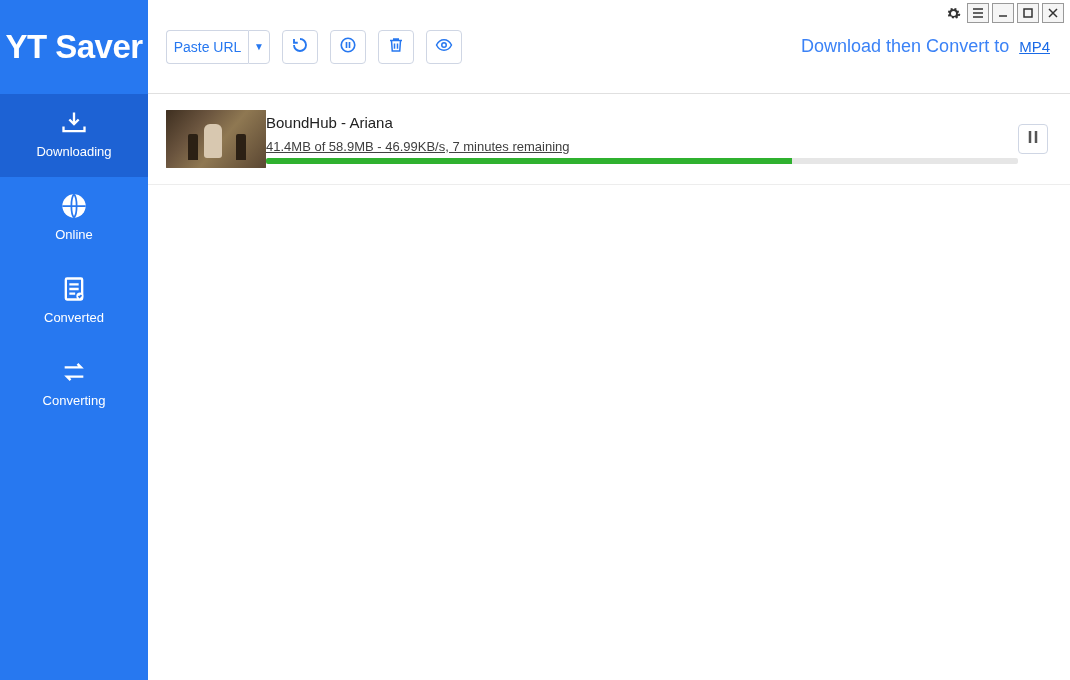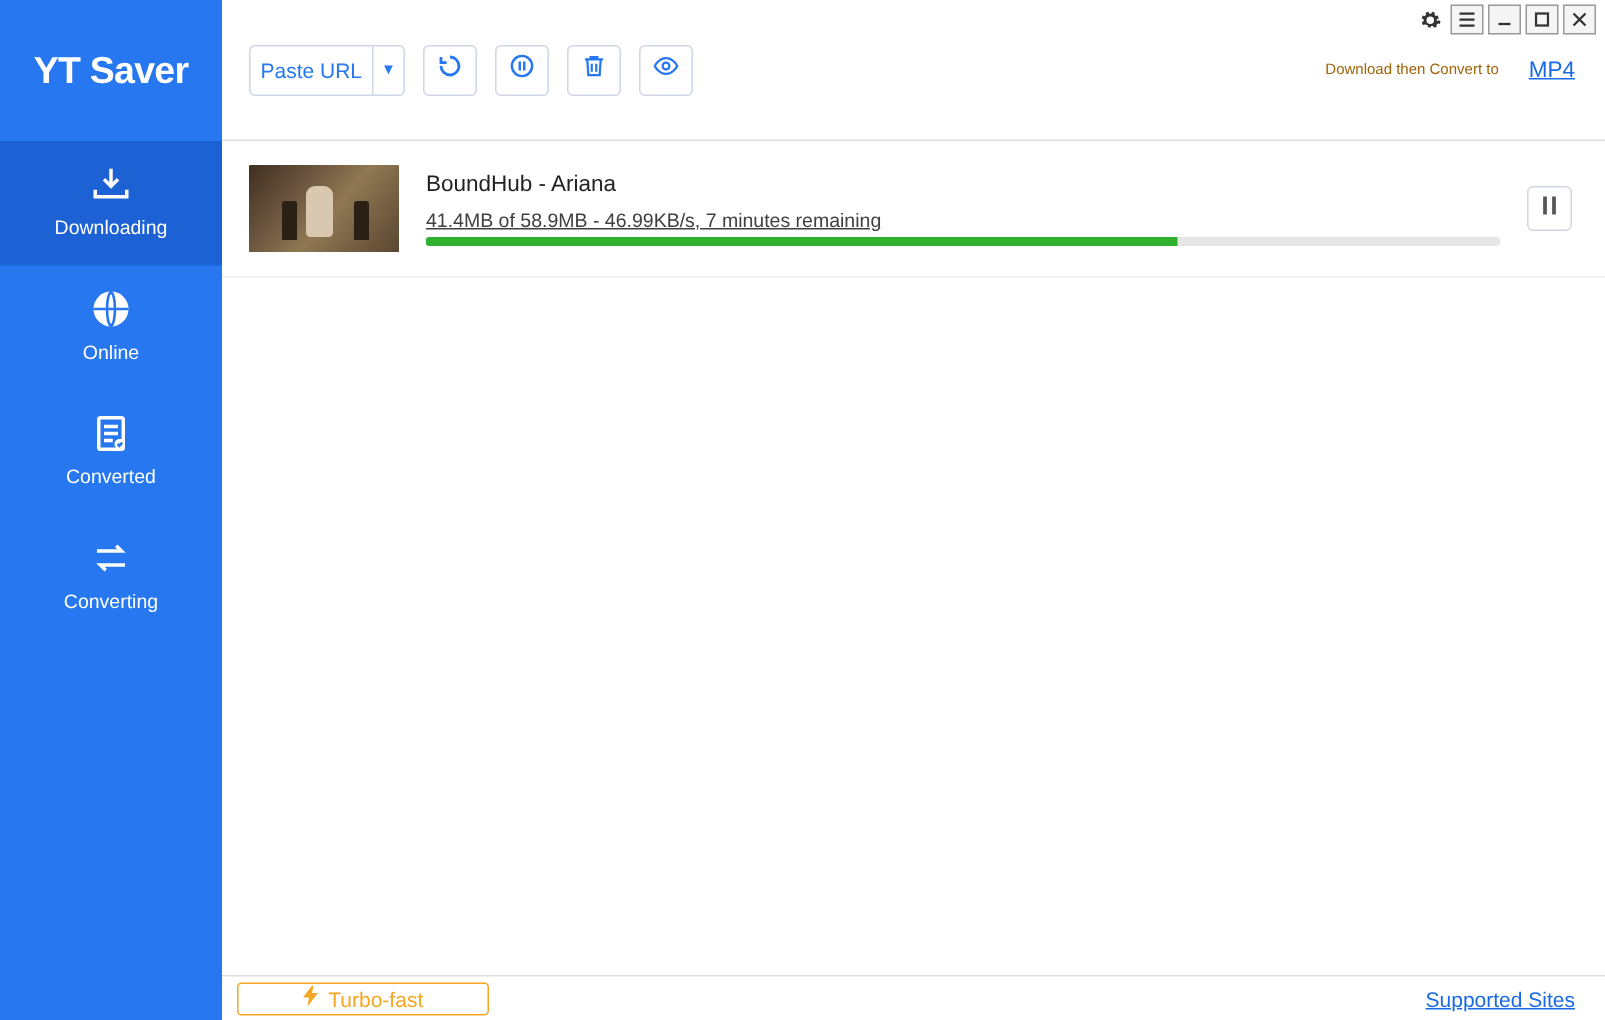--- a/index.html
+++ b/index.html
@@ -2,21 +2,21 @@
 <html><head>
 <meta charset="utf-8">
 <style>
 * { margin: 0; padding: 0; box-sizing: border-box; font-family: "Segoe UI", Arial, sans-serif; }
 html, body { width: 1070px; height: 680px; overflow: hidden; background: #fff; }
 
 .app { display: flex; width: 100%; height: 100%; }
 
 
 .sidebar { width: 148px; background: #2778f0; display: flex; flex-direction: column; color: #fff; }
-.brand { height: 94px; display: flex; align-items: center; justify-content: center; font-size: 25px; font-weight: 700; letter-spacing: -0.5px; }
+.brand { height: 94px; display: flex; align-items: center; justify-content: center; font-size: 33px; font-weight: 700; letter-spacing: -0.5px; }
 .nav { display: flex; flex-direction: column; }
 .nav-item { display: flex; flex-direction: column; align-items: center; justify-content: center; gap: 6px; padding: 14px 0 18px; cursor: pointer; }
 .nav-item.active { background: #1d62d4; }
 .nav-item .nav-icon { width: 30px; height: 30px; display: flex; align-items: center; justify-content: center; }
 .nav-item .nav-label { font-size: 13px; }
 
 
 .main { flex: 1; display: flex; flex-direction: column; position: relative; }
 
 
@@ -25,26 +25,26 @@
 .win-btn.plain { border: none; background: transparent; }
 .win-btn svg { display: block; }
 
 
 .toolbar { height: 94px; border-bottom: 1px solid #e0e0e0; display: flex; align-items: center; padding: 0 20px 0 18px; }
 .btn { height: 34px; border: 1px solid #cfd6e4; border-radius: 4px; background: #fff; display: flex; align-items: center; justify-content: center; cursor: pointer; color: #2778f0; }
 .paste-group { display: flex; }
 .paste-main { width: 82px; border-radius: 4px 0 0 4px; border-right: none; font-size: 14px; }
 .paste-caret { width: 22px; border-radius: 0 4px 4px 0; font-size: 10px; }
 .icon-btn { width: 36px; margin-left: 12px; }
-.convert-label { margin-left: auto; font-size: 10px; color: #a16207; }
-.convert-format { margin-left: 20px; font-size: 15px; color: #1a6ae6; text-decoration: underline; cursor: pointer; }
+.convert-label { margin-left: auto; font-size: 18px; color: #3b82f6; }
+.convert-format { margin-left: 10px; font-size: 15px; color: #1a6ae6; text-decoration: underline; cursor: pointer; }
 
 
 .list { flex: 1; overflow: auto; }
-.row { display: flex; align-items: center; padding: 16px 22px 16px 18px; border-bottom: 1px solid #ededed; gap: 18px; }
+.row { display: flex; align-items: center; padding: 16px 22px 16px 18px; border-bottom: 1px solid #ededed; }
 .thumb { width: 100px; height: 58px; background: #6a543e; border-radius: 1px; position: relative; overflow: hidden; }
 .thumb::before { content:""; position:absolute; inset:0; background: linear-gradient(130deg,#3e2f20 0%,#6a543e 30%,#8f7852 55%,#5a4632 100%); }
 .thumb::after { content:""; position:absolute; left:38px; top:14px; width:18px; height:34px; background:#d8c8b0; border-radius:6px 6px 3px 3px; box-shadow: -20px 6px 0 -4px #2b2014, 28px 6px 0 -4px #2b2014; }
 .info { flex: 1; display: flex; flex-direction: column; gap: 8px; }
 .title { font-size: 15px; color: #222; }
 .stats { font-size: 13px; color: #404040; text-decoration: underline; }
 .progress { width: 100%; height: 6px; background: #e6e6e6; border-radius: 2px; margin-top: -4px; overflow: hidden; }
 .progress-fill { height: 100%; background: #2fb12f; }
 .row-action { width: 30px; height: 30px; border: 1px solid #cfd6e4; border-radius: 4px; display:flex; align-items:center; justify-content:center; cursor:pointer; color:#555; }
 
@@ -201,26 +201,15 @@
         <div class="row-action">
           <span>
             <svg width="12" height="14" viewBox="0 0 12 14" fill="none" stroke="#555" stroke-width="2.5">
                 <path d="M3 1v12M9 1v12"></path>
               </svg>
           </span>
         </div>
       </div>
     </div>
 
-    <div class="footer">
-      <div class="turbo">
-        <span>
-          <svg width="11" height="14" viewBox="0 0 11 14" fill="#f5a623">
-              <path d="M6 0L0 8h4l-1 6 7-9H6l1-5z"></path>
-            </svg>
-        </span>
-        <span>Turbo-fast</span>
-      </div>
-      <span class="supported">Supported Sites</span>
-    </div>
 
   </main>
 </div>
 
 </body></html>

